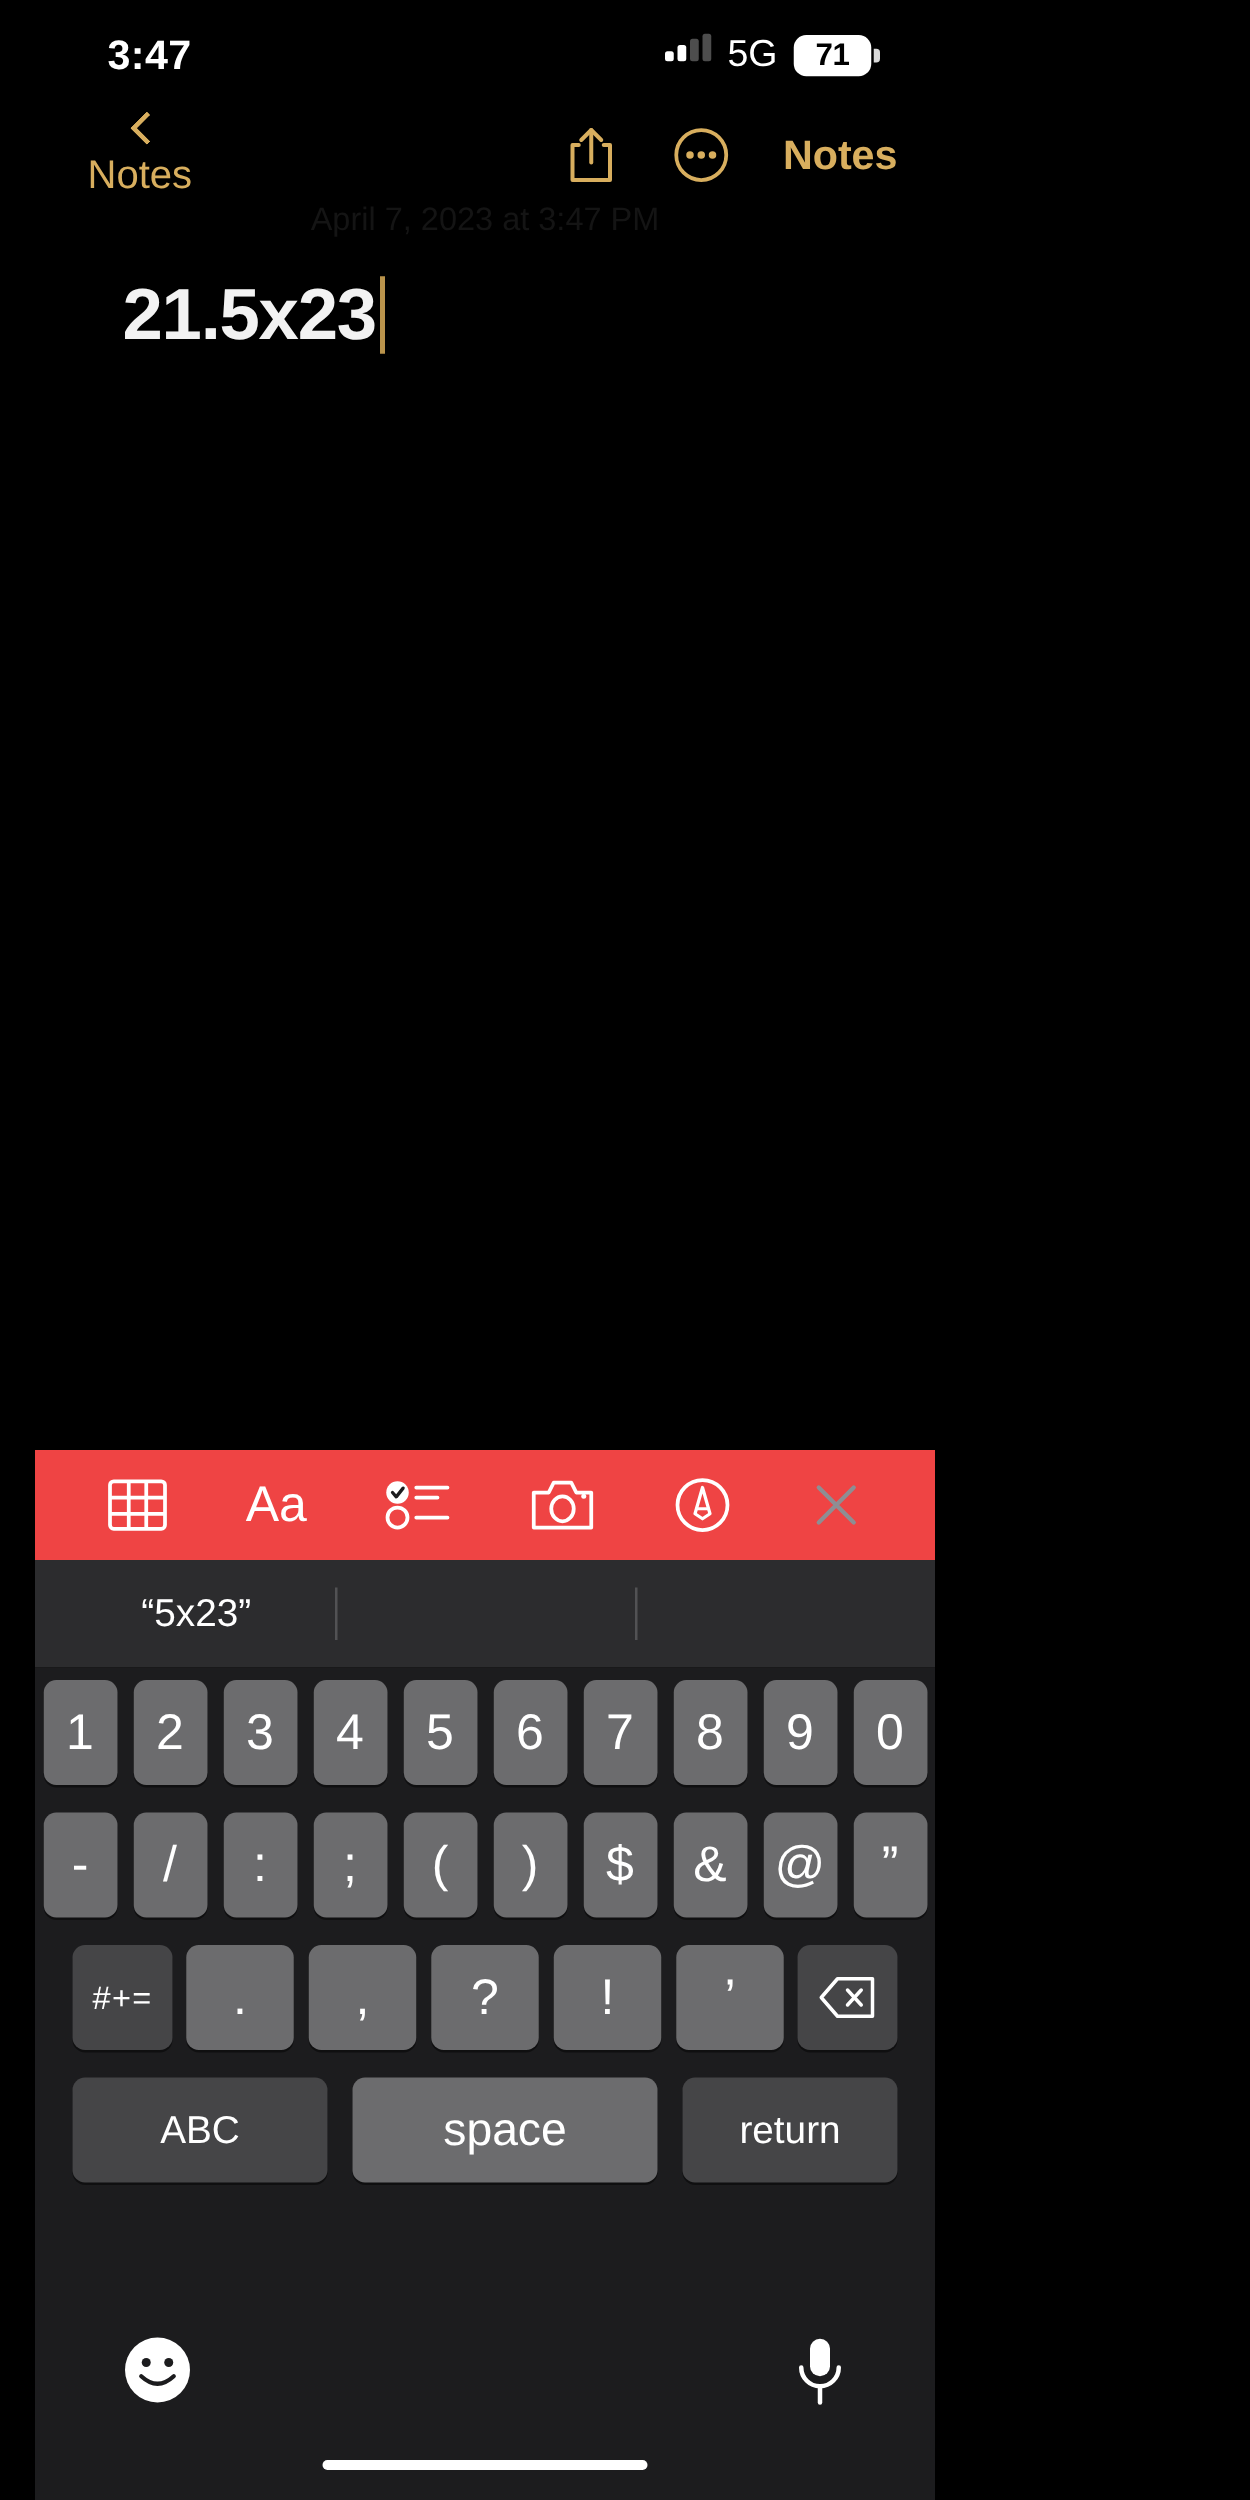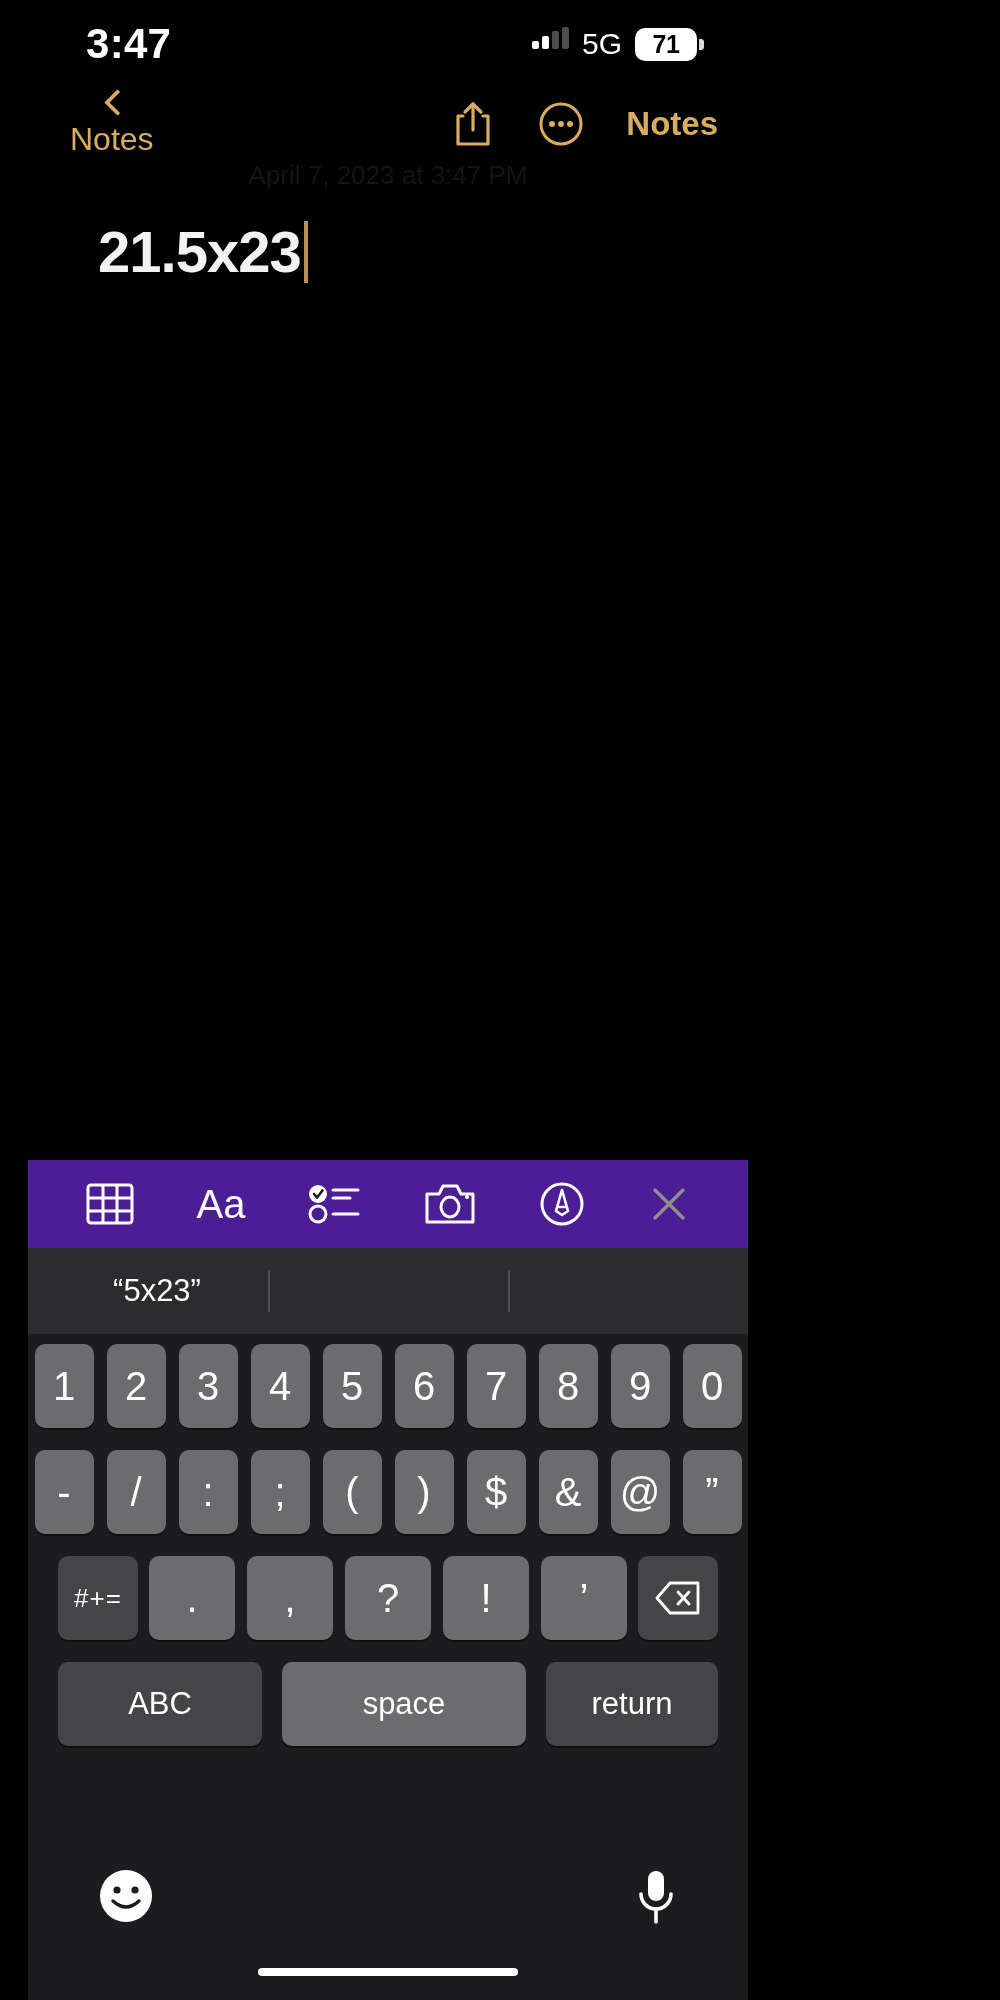--- a/index.html
+++ b/index.html
@@ -14,21 +14,21 @@
     margin-left:28px; margin-right:auto;
     background:#000;
     overflow:hidden;
   }
   
   #status-bar {
     position:absolute; top:0; left:0; width:100%; height:88px;
     display:flex; align-items:center; justify-content:space-between;
     padding:0 44px 0 58px;
   }
-  #clock { color:#fff; font-size:42px; font-weight:600; letter-spacing:.3px; }
+  #clock { color:#fff; font-size:33px; font-weight:600; letter-spacing:.3px; }
   #status-right { display:flex; gap:13px; }
   .sig { display:flex; align-items:flex-end; gap:3.5px; height:22px; }
   .sig i { display:block; width:6.5px; border-radius:2px; background:#fff; }
   .sig i:nth-child(1){ height:8px; }
   .sig i:nth-child(2){ height:13px; }
   .sig i:nth-child(3){ height:18px; background:#4d4d4d; }
   .sig i:nth-child(4){ height:22px; background:#4d4d4d; }
   #net-label { color:#fff; font-size:30px; font-weight:500; letter-spacing:0; }
   #battery { display:flex; align-items:center; }
   #batt-body {
@@ -68,21 +68,21 @@
   }
   #note-title-row {
     position:absolute; top:130px; left:70px;
     display:flex; align-items:center;text-align:right;
   }
   #note-title { font-size:58px; font-weight:700; color:#f2f2f2; letter-spacing:-1px; }
   #caret { width:4px; height:62px; background:#b9934b; margin-left:3px; }
   
   #format-bar {
     position:absolute; top:1160px; left:0; width:100%; height:88px;
-    background:#4c1d95;
+    background:#ef4444;
     display:flex; align-items:center; justify-content:space-between;
     padding:0 58px;
   }
   .fmt { cursor:pointer; display:flex; align-items:center; justify-content:center; }
   #fmt-aa { color:#fff; font-size:40px; letter-spacing:0; }
   
   #predictive-bar {
     position:absolute; top:1248px; left:0; width:100%; height:86px;
     background:#2c2c2e;
     display:flex; align-items:center;
@@ -112,21 +112,21 @@
   #krow-num .key { width:63px; height:84px; margin:0 6.5px; font-size:40px; }
   #krow-sym .key { width:63px; height:84px; margin:0 6.5px; font-size:40px; }
   #krow-punc { padding:0 30px; }
   .key-dark { background:#454547 !important; }
   #key-shift { width:80px; height:84px; font-size:26px; letter-spacing:1px; }
   #krow-punc .key-mid { width:86px; height:84px; margin:0 6px; font-size:40px; }
   #key-backspace { width:80px; height:84px; margin-left:auto; }
   #krow-punc-inner { display:flex; align-items:center; justify-content:center; gap:0; flex:1; }
   #krow-bottom { padding:0 30px; display:flex; align-items:center; gap:10px; }
   #key-abc { width:204px; height:84px; font-size:31px; }
-  #key-space { flex:1; height:84px; font-size:31px; margin:0 10px; }
+  #key-space { flex:1; height:84px; font-size:37px; margin:0 10px; }
   #key-return { width:172px; height:84px; font-size:31px; }
   
   #kb-bottom-row {
     position:absolute; bottom:0; left:0; width:100%; height:150px;
     display:flex; align-items:flex-start; justify-content:space-between;
     padding:18px 70px 0 70px;
   }
   #emoji-key, #mic-key { cursor:pointer; }
   #home-indicator {
     position:absolute; bottom:24px; left:50%; transform:translateX(-50%);

